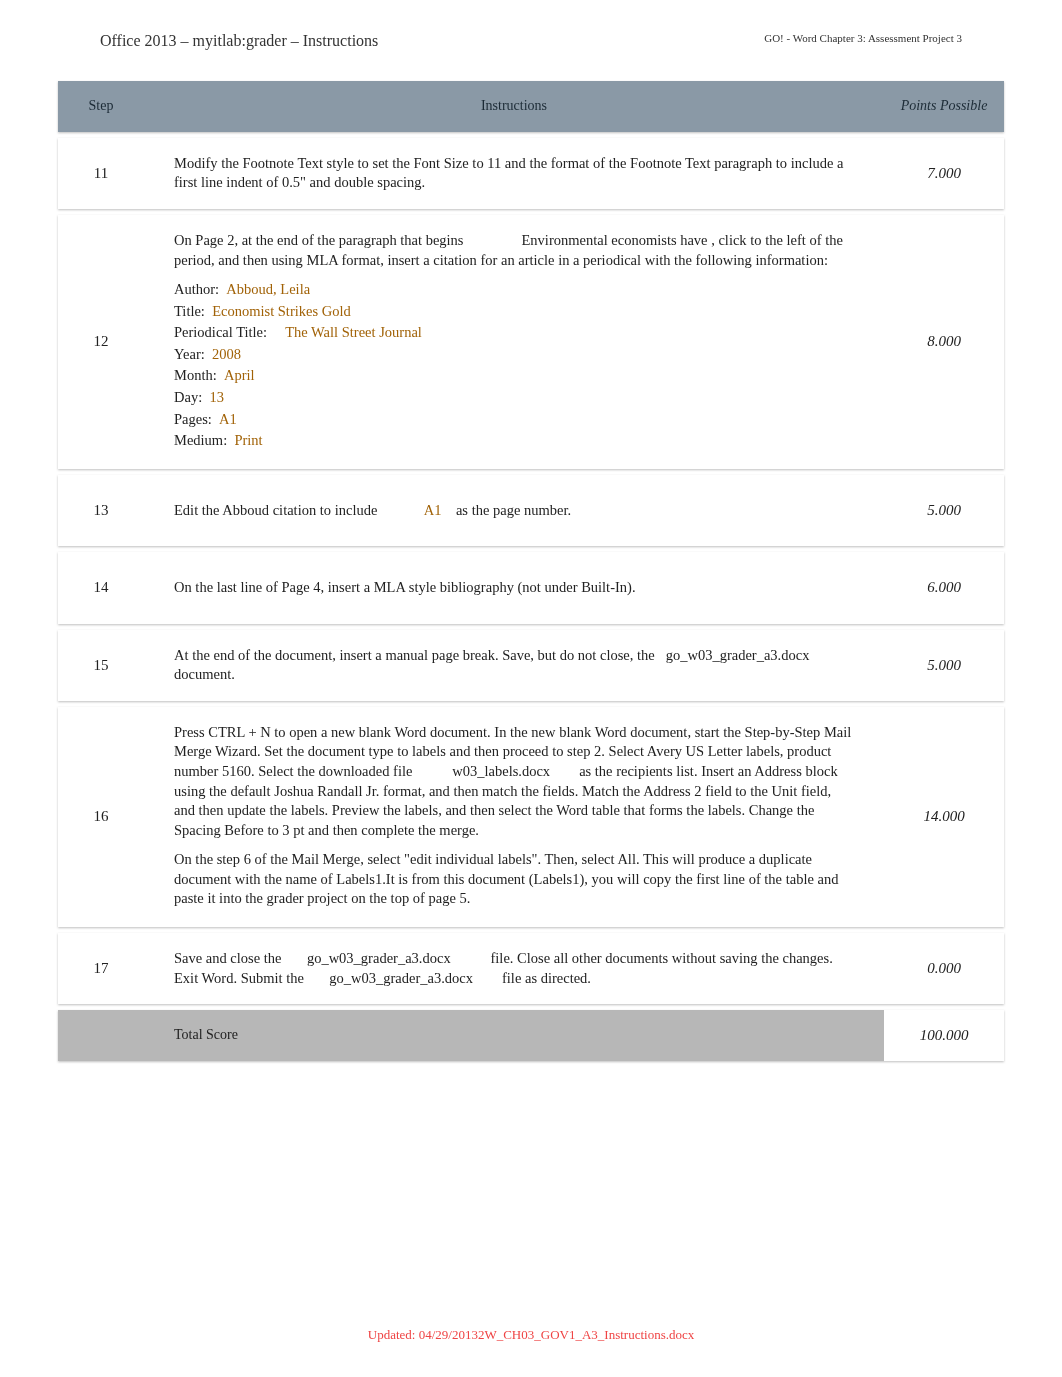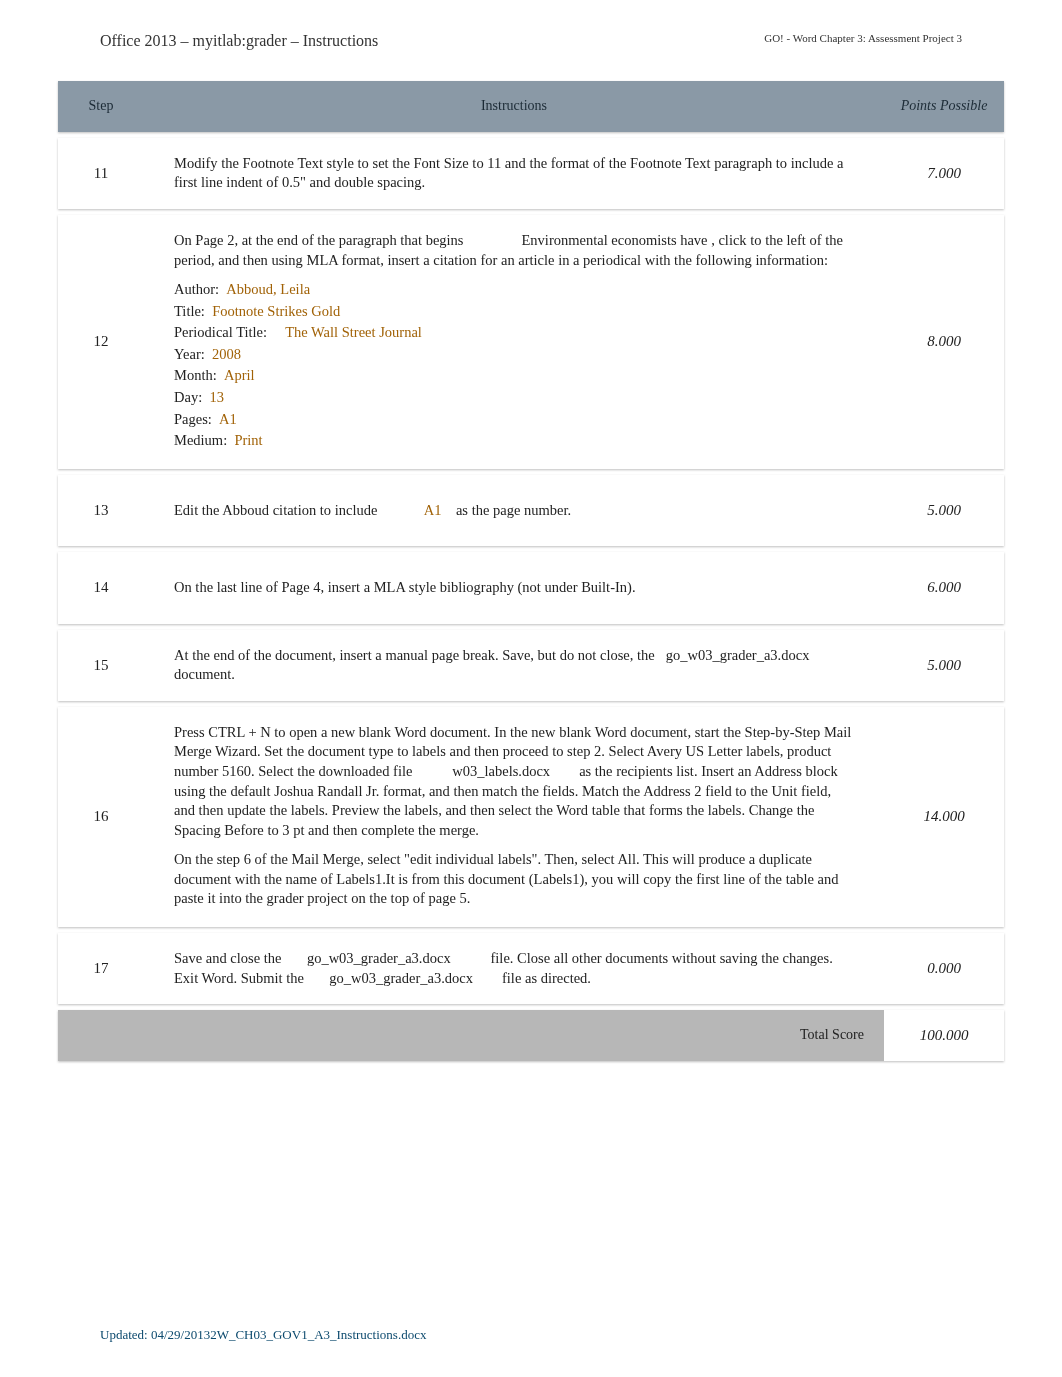--- a/index.html
+++ b/index.html
@@ -14,27 +14,27 @@
   .row { display: flex; align-items: stretch; margin-bottom: 6px; filter: drop-shadow(0 1px 1px rgba(0,0,0,.25)); }
   .cell-step { width: 86px; background:#fff; display:flex; align-items:center; justify-content:center; font-size:15px; }
   .cell-inst { flex:1; background:#fff; padding:16px 30px; font-size:14.5px; line-height:1.35; }
   .cell-pts  { width:120px; background:#fff; display:flex; align-items:center; justify-content:center; font-size:15px;font-style:italic; }
   .row.head .cell-step, .row.head .cell-inst, .row.head .cell-pts { background:#8a99a6; color:#1c2b36; font-size:14px; }
   .row.head .cell-step, .row.head .cell-pts { padding:10px 6px; text-align:center; line-height:1.2; }
   .row.head .cell-inst { text-align:center; padding:16px 6px; }
 
   .row.total .cell-step, .row.total .cell-inst { background:#b7b7b7; }
   .row.total .cell-pts { background:#fff; }
-  .row.total .cell-inst { text-align:right; padding-right:20px; }
+  .row.total .cell-inst { text-align:left; padding-right:20px; }
 
   .blue { color:#a16207; }
   .para { margin-bottom: 2px; }
   .block { margin-top: 10px; }
 
-  .footer { position:absolute; bottom:34px; left:0; right:0; display:flex; justify-content:flex-start; padding:0 100px; font-size:13px; color:#0c4a6e; }
+  .footer { position:absolute; bottom:34px; left:0; right:0; display:flex; justify-content:center; padding:0 100px; font-size:13px; color:#ef4444; }
 </style>
 </head>
 <body>
 
 <div class="page">
 
   <div class="header">
     <div class="header-left">Office 2013 – myitlab:grader – Instructions</div>
     <div class="header-right">GO! - Word Chapter 3: Assessment Project 3</div>
   </div>
@@ -60,21 +60,21 @@
       <div class="cell-step">12</div>
       <div class="cell-inst">
         <div class="para">
           <span>On Page 2, at the end of the paragraph that begins</span>
           <span>&nbsp;&nbsp;&nbsp;&nbsp;&nbsp;&nbsp;&nbsp;&nbsp;&nbsp;&nbsp;&nbsp;&nbsp;&nbsp;&nbsp;</span>
           <span>Environmental economists have</span>
           <span>, click to the left of the period, and then using MLA format, insert a citation for an article in a periodical with the following information:</span>
         </div>
         <div class="block">
           <div class="para"><span>Author:</span>&nbsp;&nbsp;<span class="blue">Abboud, Leila</span></div>
-          <div class="para"><span>Title:</span>&nbsp;&nbsp;<span class="blue">Footnote Strikes Gold</span></div>
+          <div class="para"><span>Title:</span>&nbsp;&nbsp;<span class="blue">Economist Strikes Gold</span></div>
           <div class="para"><span>Periodical Title:</span>&nbsp;&nbsp;&nbsp;&nbsp;&nbsp;<span class="blue">The Wall Street Journal</span></div>
           <div class="para"><span>Year:</span>&nbsp;&nbsp;<span class="blue">2008</span></div>
           <div class="para"><span>Month:</span>&nbsp;&nbsp;<span class="blue">April</span></div>
           <div class="para"><span>Day:</span>&nbsp;&nbsp;<span class="blue">13</span></div>
           <div class="para"><span>Pages:</span>&nbsp;&nbsp;<span class="blue">A1</span></div>
           <div class="para"><span>Medium:</span>&nbsp;&nbsp;<span class="blue">Print</span></div>
         </div>
       </div>
       <div class="cell-pts">8.000</div>
     </div>

